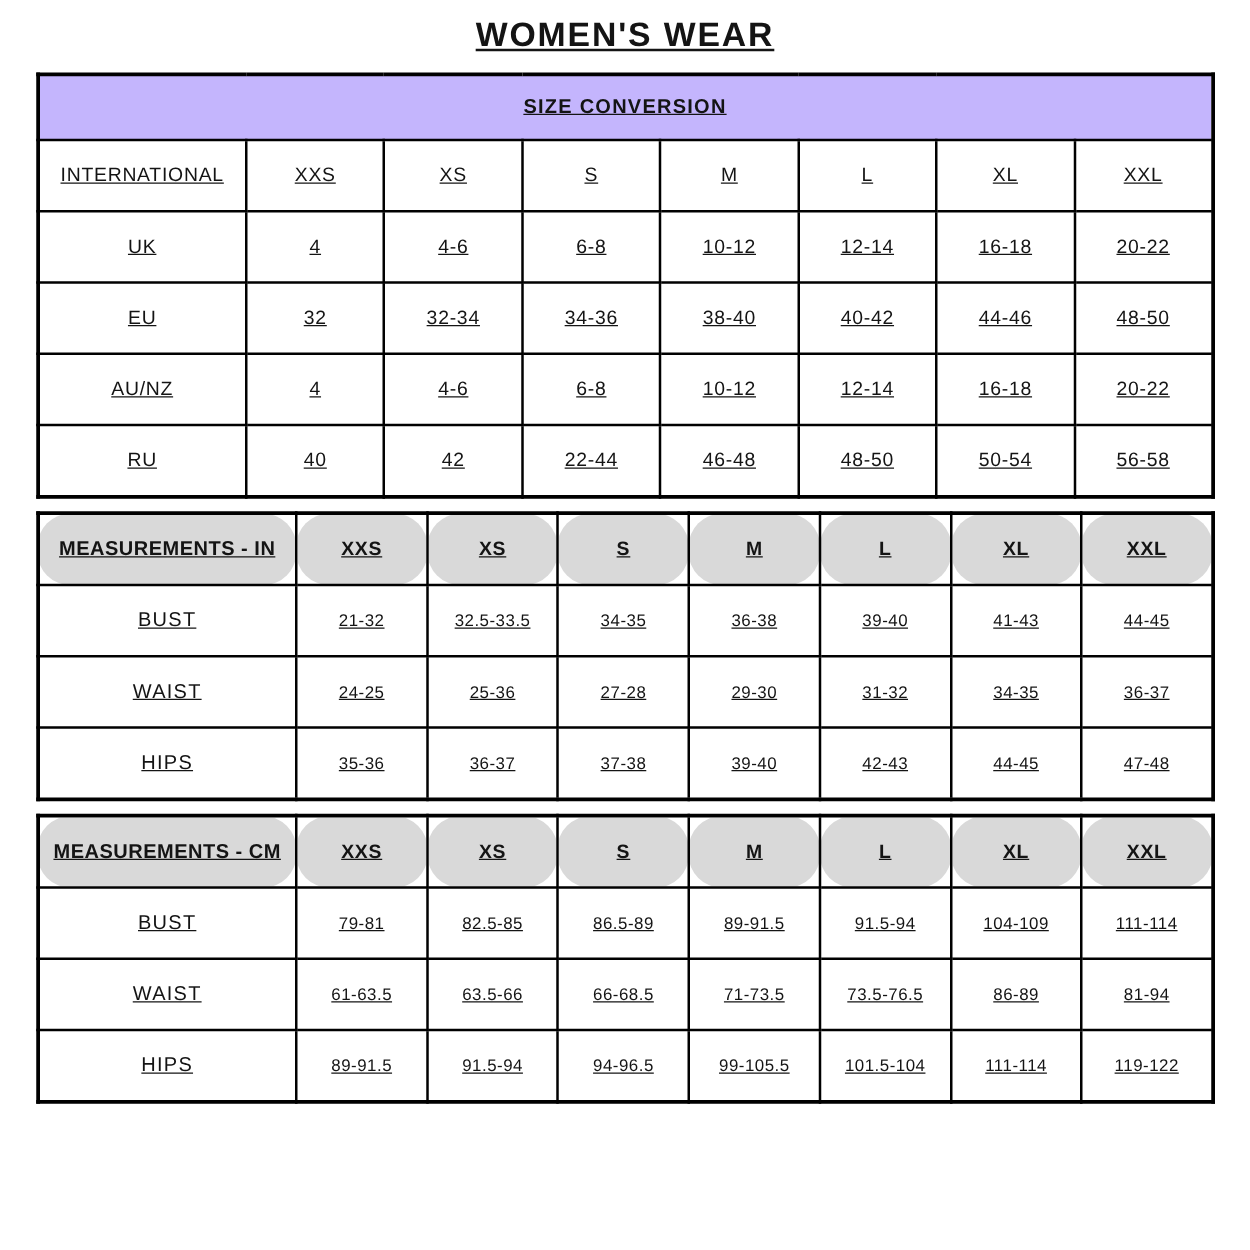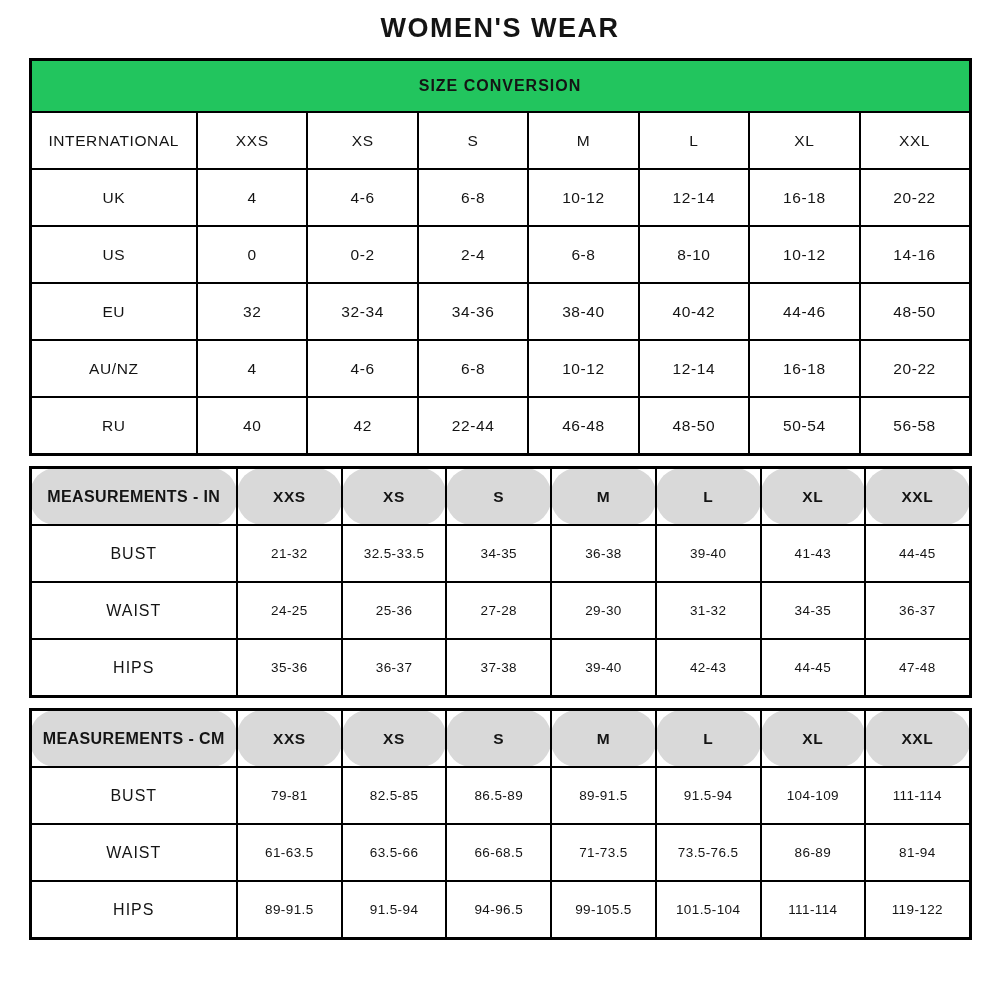--- a/index.html
+++ b/index.html
@@ -9,20 +9,21 @@
     width: 1000px;
     height: 1000px;
     font-family: "Liberation Sans", sans-serif;
     color: #141414;
   }
   .page {
     width: 1000px;
     height: 1000px;
     box-sizing: border-box;
     padding-top: 13px;
+    text-decoration: underline;
   }
   .page-title {
     text-align: center;
     font-size: 27px;
     font-weight: bold;
     letter-spacing: 1.5px;
     margin: 0 0 14px 0;
   }
   table {
     border-collapse: collapse;
@@ -34,21 +35,21 @@
   td, th {
     border: 2px solid #000;
     text-align: center;
     vertical-align: middle;
     padding: 0;
     overflow: hidden;
   }
   
   .t-conv .caption-row th {
     height: 50px;
-    background: #22c55e;
+    background: #c4b5fd;
     font-size: 16px;
     font-weight: bold;
     letter-spacing: 1px;
   }
   .t-conv td { height: 55px; font-size: 15.5px; letter-spacing: .6px; margin-left: 42px; }
   
   .t-meas th {
     height: 55px;
     background: #d9d9d9;
     font-size: 15.5px;
@@ -94,30 +95,20 @@
     </tr>
     <tr>
       <td>UK</td>
       <td>4</td>
       <td>4-6</td>
       <td>6-8</td>
       <td>10-12</td>
       <td>12-14</td>
       <td>16-18</td>
       <td>20-22</td>
-    </tr>
-    <tr>
-      <td>US</td>
-      <td>0</td>
-      <td>0-2</td>
-      <td>2-4</td>
-      <td>6-8</td>
-      <td>8-10</td>
-      <td>10-12</td>
-      <td>14-16</td>
     </tr>
     <tr>
       <td>EU</td>
       <td>32</td>
       <td>32-34</td>
       <td>34-36</td>
       <td>38-40</td>
       <td>40-42</td>
       <td>44-46</td>
       <td>48-50</td>

